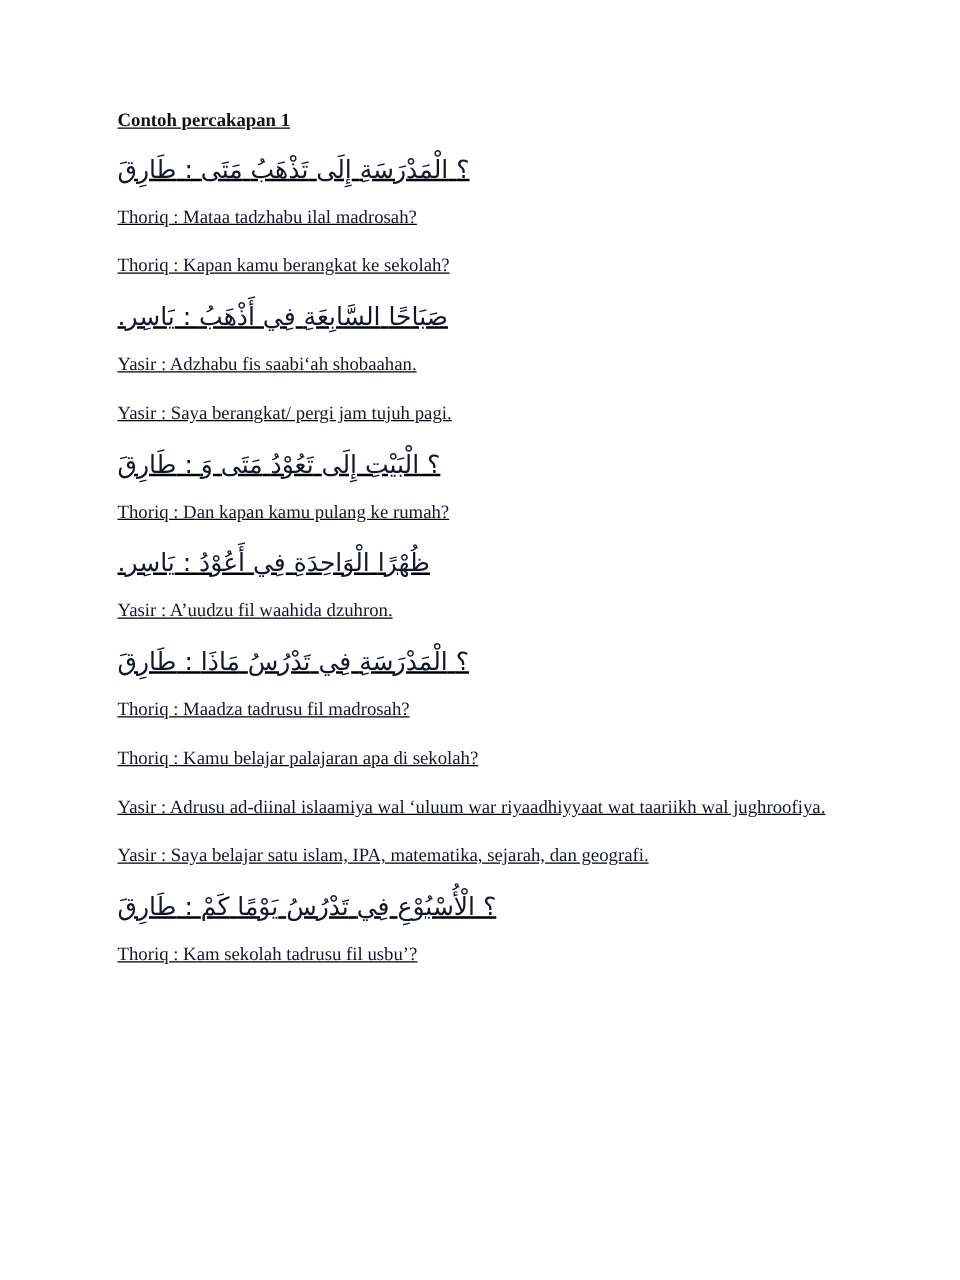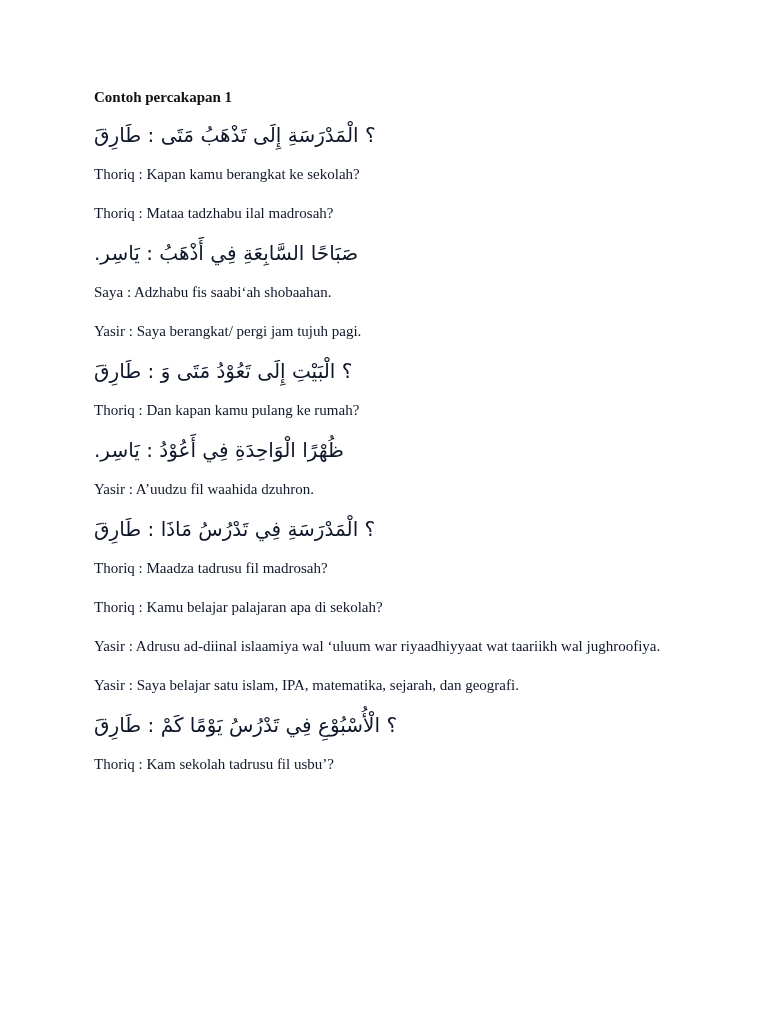--- a/index.html
+++ b/index.html
@@ -12,20 +12,21 @@
     height: 1024px;
     overflow: hidden;
     position: relative;
   }
   .page {
     box-sizing: border-box;
     width: 768px;
     height: 1024px;
     padding: 89px 93px 0 94px;
     background: #ffffff;
+    text-decoration: underline;
   }
   .title {
     font-family: "Liberation Serif", serif;
     font-weight: bold;
     font-size: 15px;
     line-height: 16px;
     color: #111111;
     margin: 0 0 20px 0;
   }
   .line {
@@ -49,24 +50,24 @@
     direction: ltr;
   }
 </style>
 </head>
 <body>
 
 <div class="page">
   <p class="title">Contoh percakapan 1</p>
   <div>
       <p class="line arabic">طَارِقَ‎ : ‎مَتَى‎ ‎تَذْهَبُ‎ ‎إِلَى‎ ‎الْمَدْرَسَةِ‎ ‎؟</p>
+      <p class="line latin">Thoriq : Mataa tadzhabu ilal madrosah?</p>
       <p class="line latin">Thoriq : Kapan kamu berangkat ke sekolah?</p>
-      <p class="line latin">Thoriq : Mataa tadzhabu ilal madrosah?</p>
       <p class="line arabic">.‎يَاسِر‎ : ‎أَذْهَبُ‎ ‎فِي‎ ‎السَّابِعَةِ‎ ‎صَبَاحًا</p>
-      <p class="line latin">Saya : Adzhabu fis saabi‘ah shobaahan.</p>
+      <p class="line latin">Yasir : Adzhabu fis saabi‘ah shobaahan.</p>
       <p class="line latin">Yasir : Saya berangkat/ pergi jam tujuh pagi.</p>
       <p class="line arabic">طَارِقَ‎ : ‎وَ‎ ‎مَتَى‎ ‎تَعُوْدُ‎ ‎إِلَى‎ ‎الْبَيْتِ‎ ‎؟</p>
       <p class="line latin">Thoriq : Dan kapan kamu pulang ke rumah?</p>
       <p class="line arabic">.‎يَاسِر‎ : ‎أَعُوْدُ‎ ‎فِي‎ ‎الْوَاحِدَةِ‎ ‎ظُهْرًا</p>
       <p class="line latin">Yasir : A’uudzu fil waahida dzuhron.</p>
       <p class="line arabic">طَارِقَ‎ : ‎مَاذَا‎ ‎تَدْرُسُ‎ ‎فِي‎ ‎الْمَدْرَسَةِ‎ ‎؟</p>
       <p class="line latin">Thoriq : Maadza tadrusu fil madrosah?</p>
       <p class="line latin">Thoriq : Kamu belajar palajaran apa di sekolah?</p>
       <p class="line latin">Yasir : Adrusu ad-diinal islaamiya wal ‘uluum war riyaadhiyyaat wat taariikh wal jughroofiya.</p>
       <p class="line latin">Yasir : Saya belajar satu islam, IPA, matematika, sejarah, dan geografi.</p>

